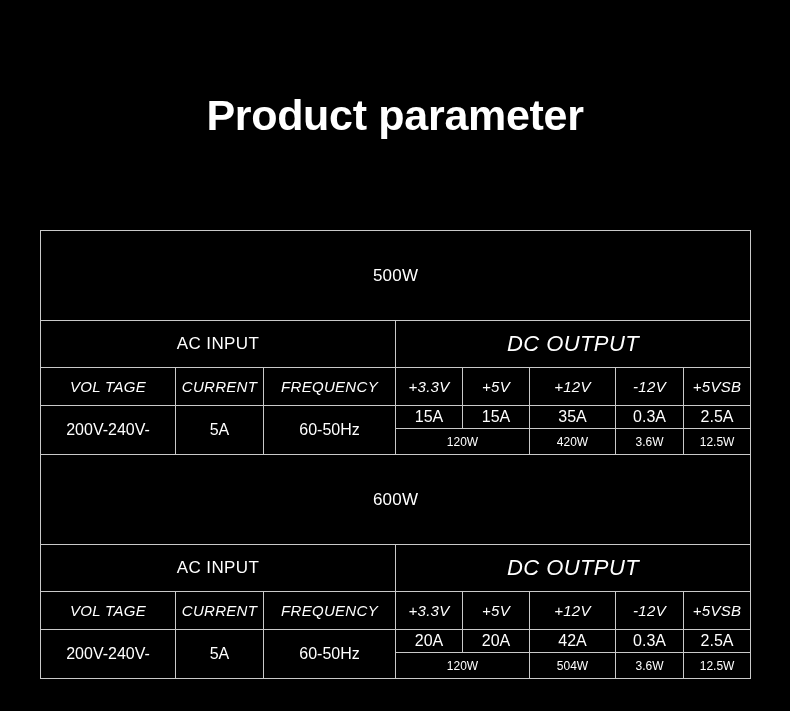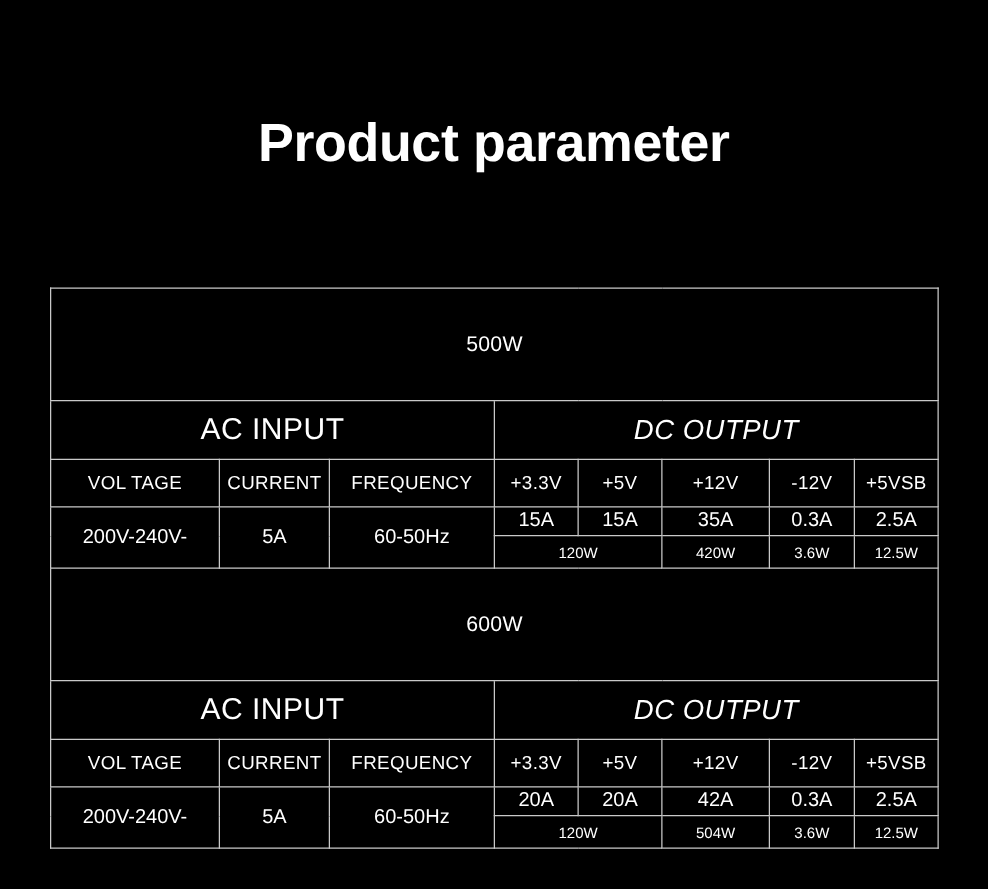--- a/index.html
+++ b/index.html
@@ -57,33 +57,34 @@
   .watt-row td {
     height: 89px;
     font-size: 17px;
     letter-spacing: 0.2px;
   }
   
   .section-row td {
     height: 46px;
   }
   .ac-head {
-    font-size: 24px;
+    font-size: 17px;
     letter-spacing: 0.4px;
   }
   .dc-head {
     font-size: 22px;
     letter-spacing: 0.4px;
     font-style: italic;
   }
   
   .sub-row td {
     height: 37px;
     font-size: 15px;
     letter-spacing: 0.3px;
+    font-style: italic;
   }
   .freq-label {
     font-size: 13px;
     letter-spacing: 0.3px;
   }
   
   .dc-label {
     font-size: 16px;
   }
   .amp-row td {

